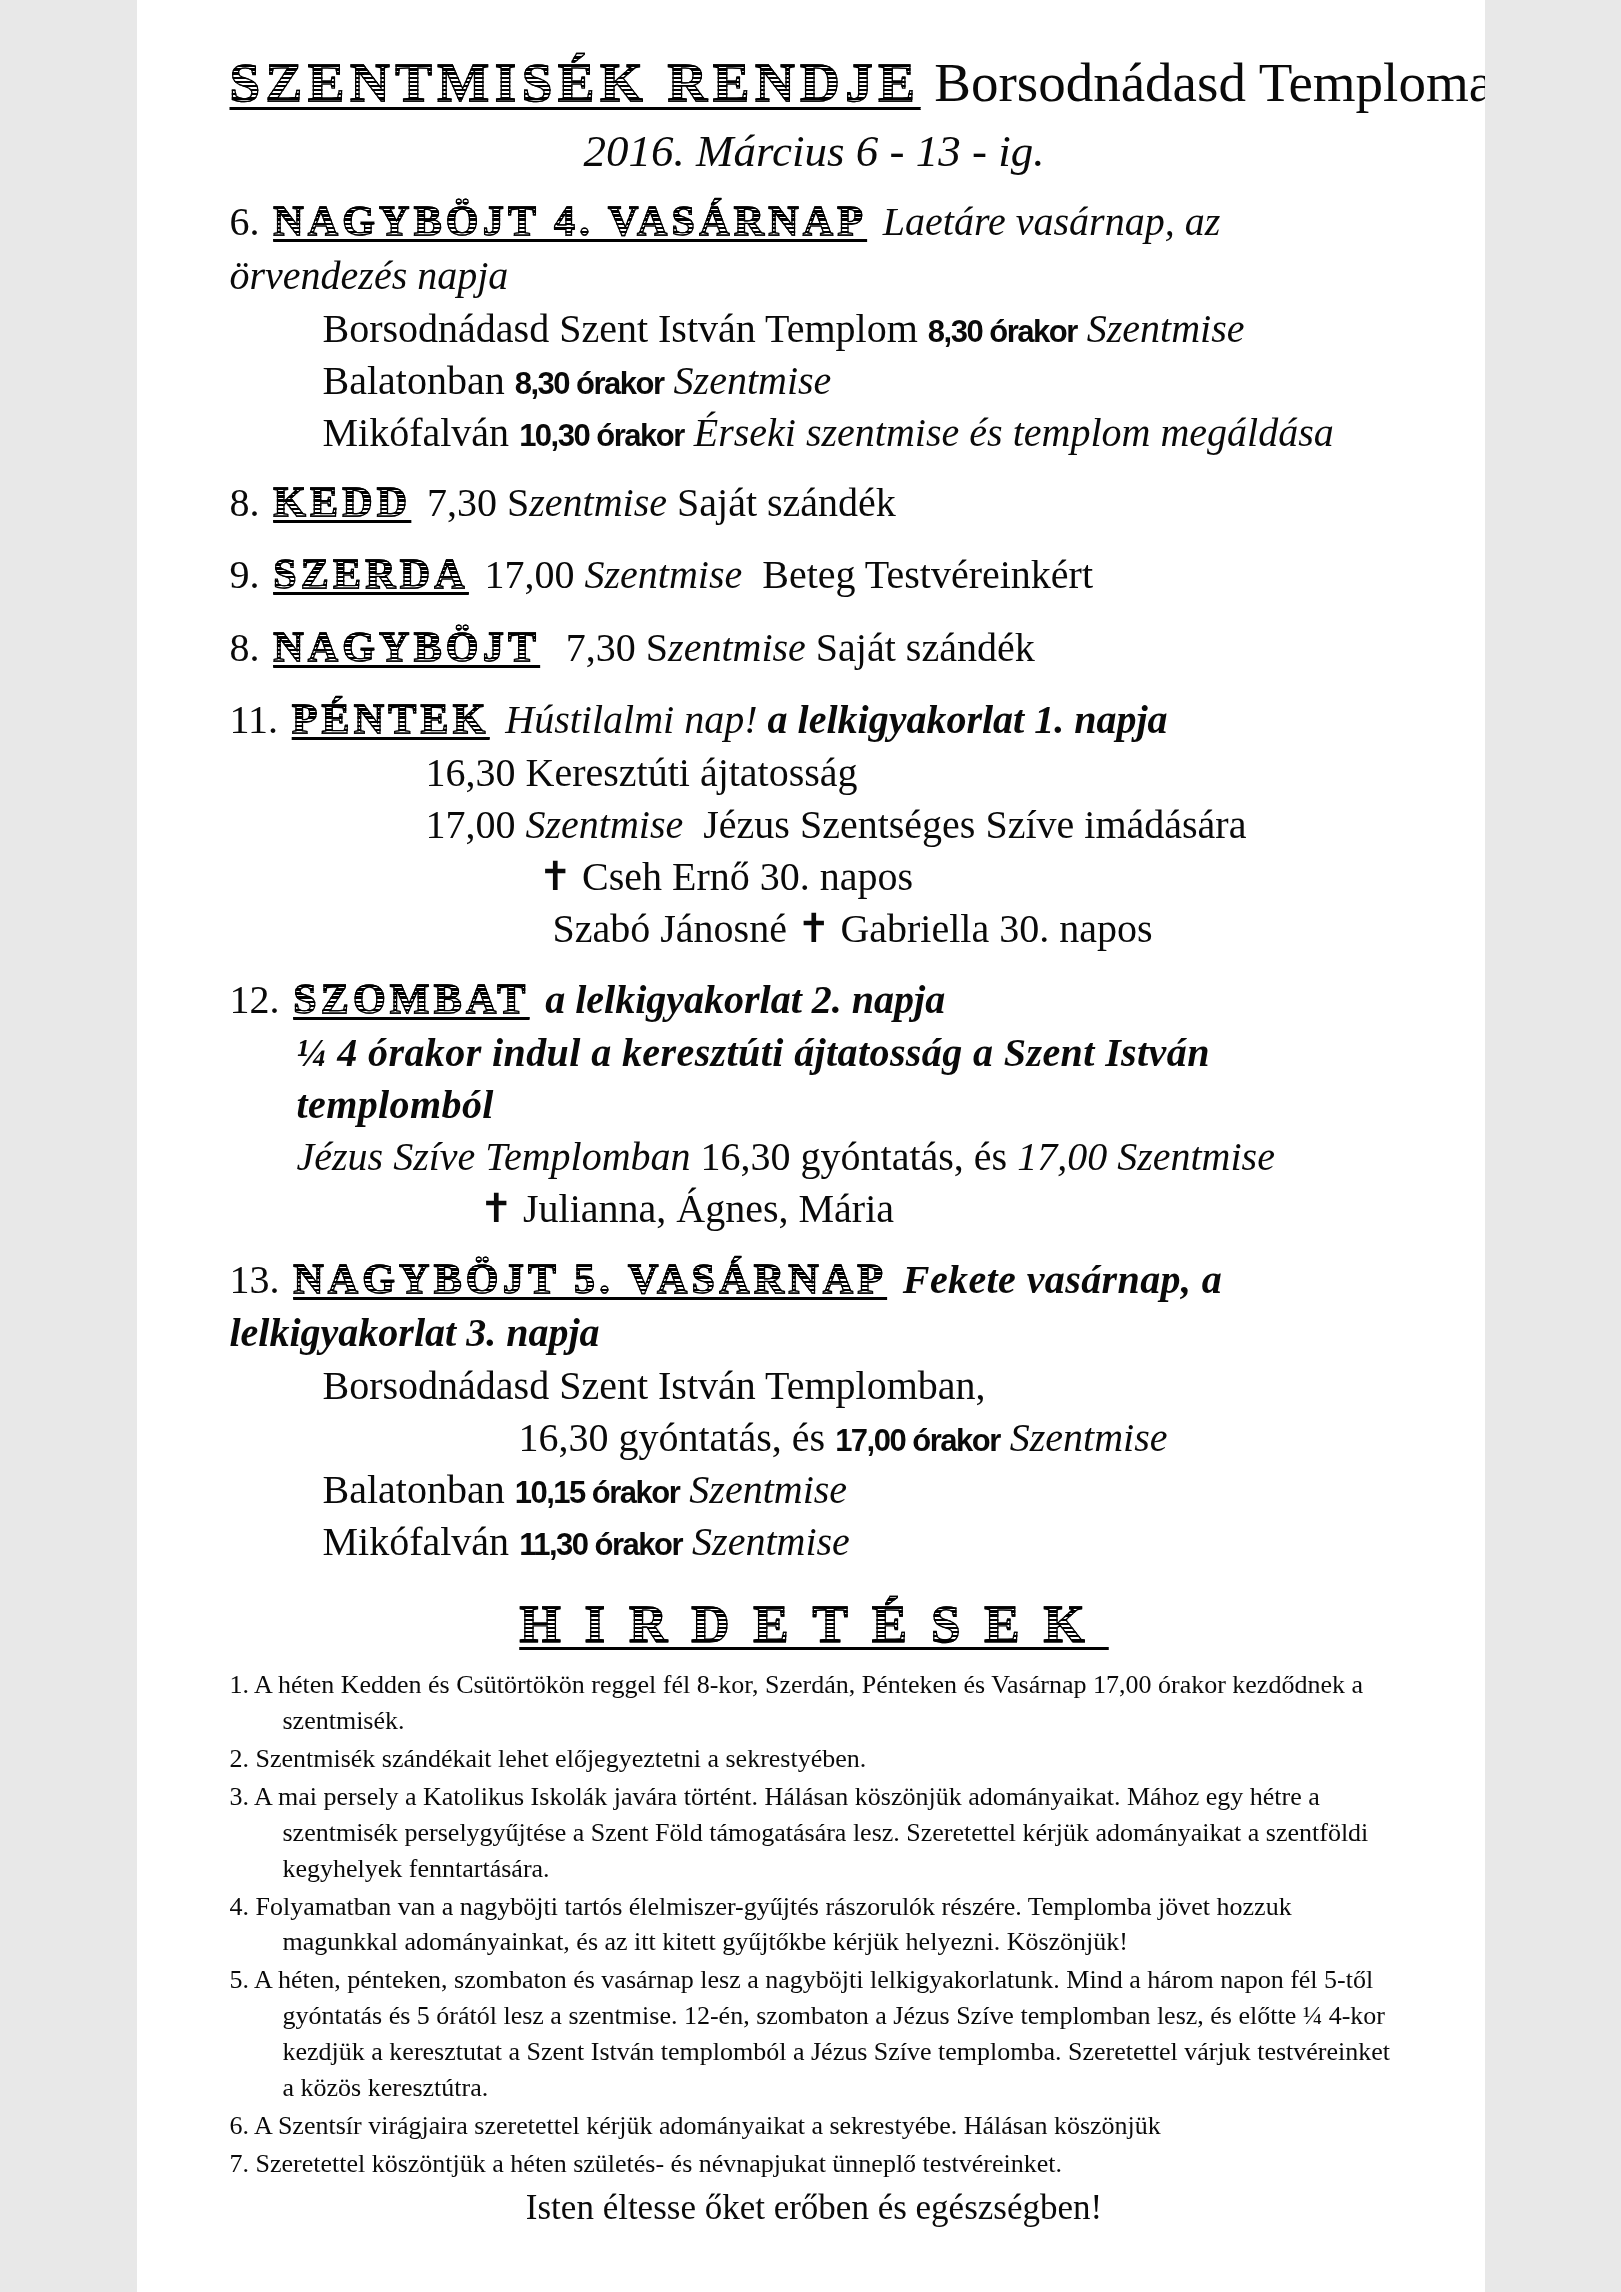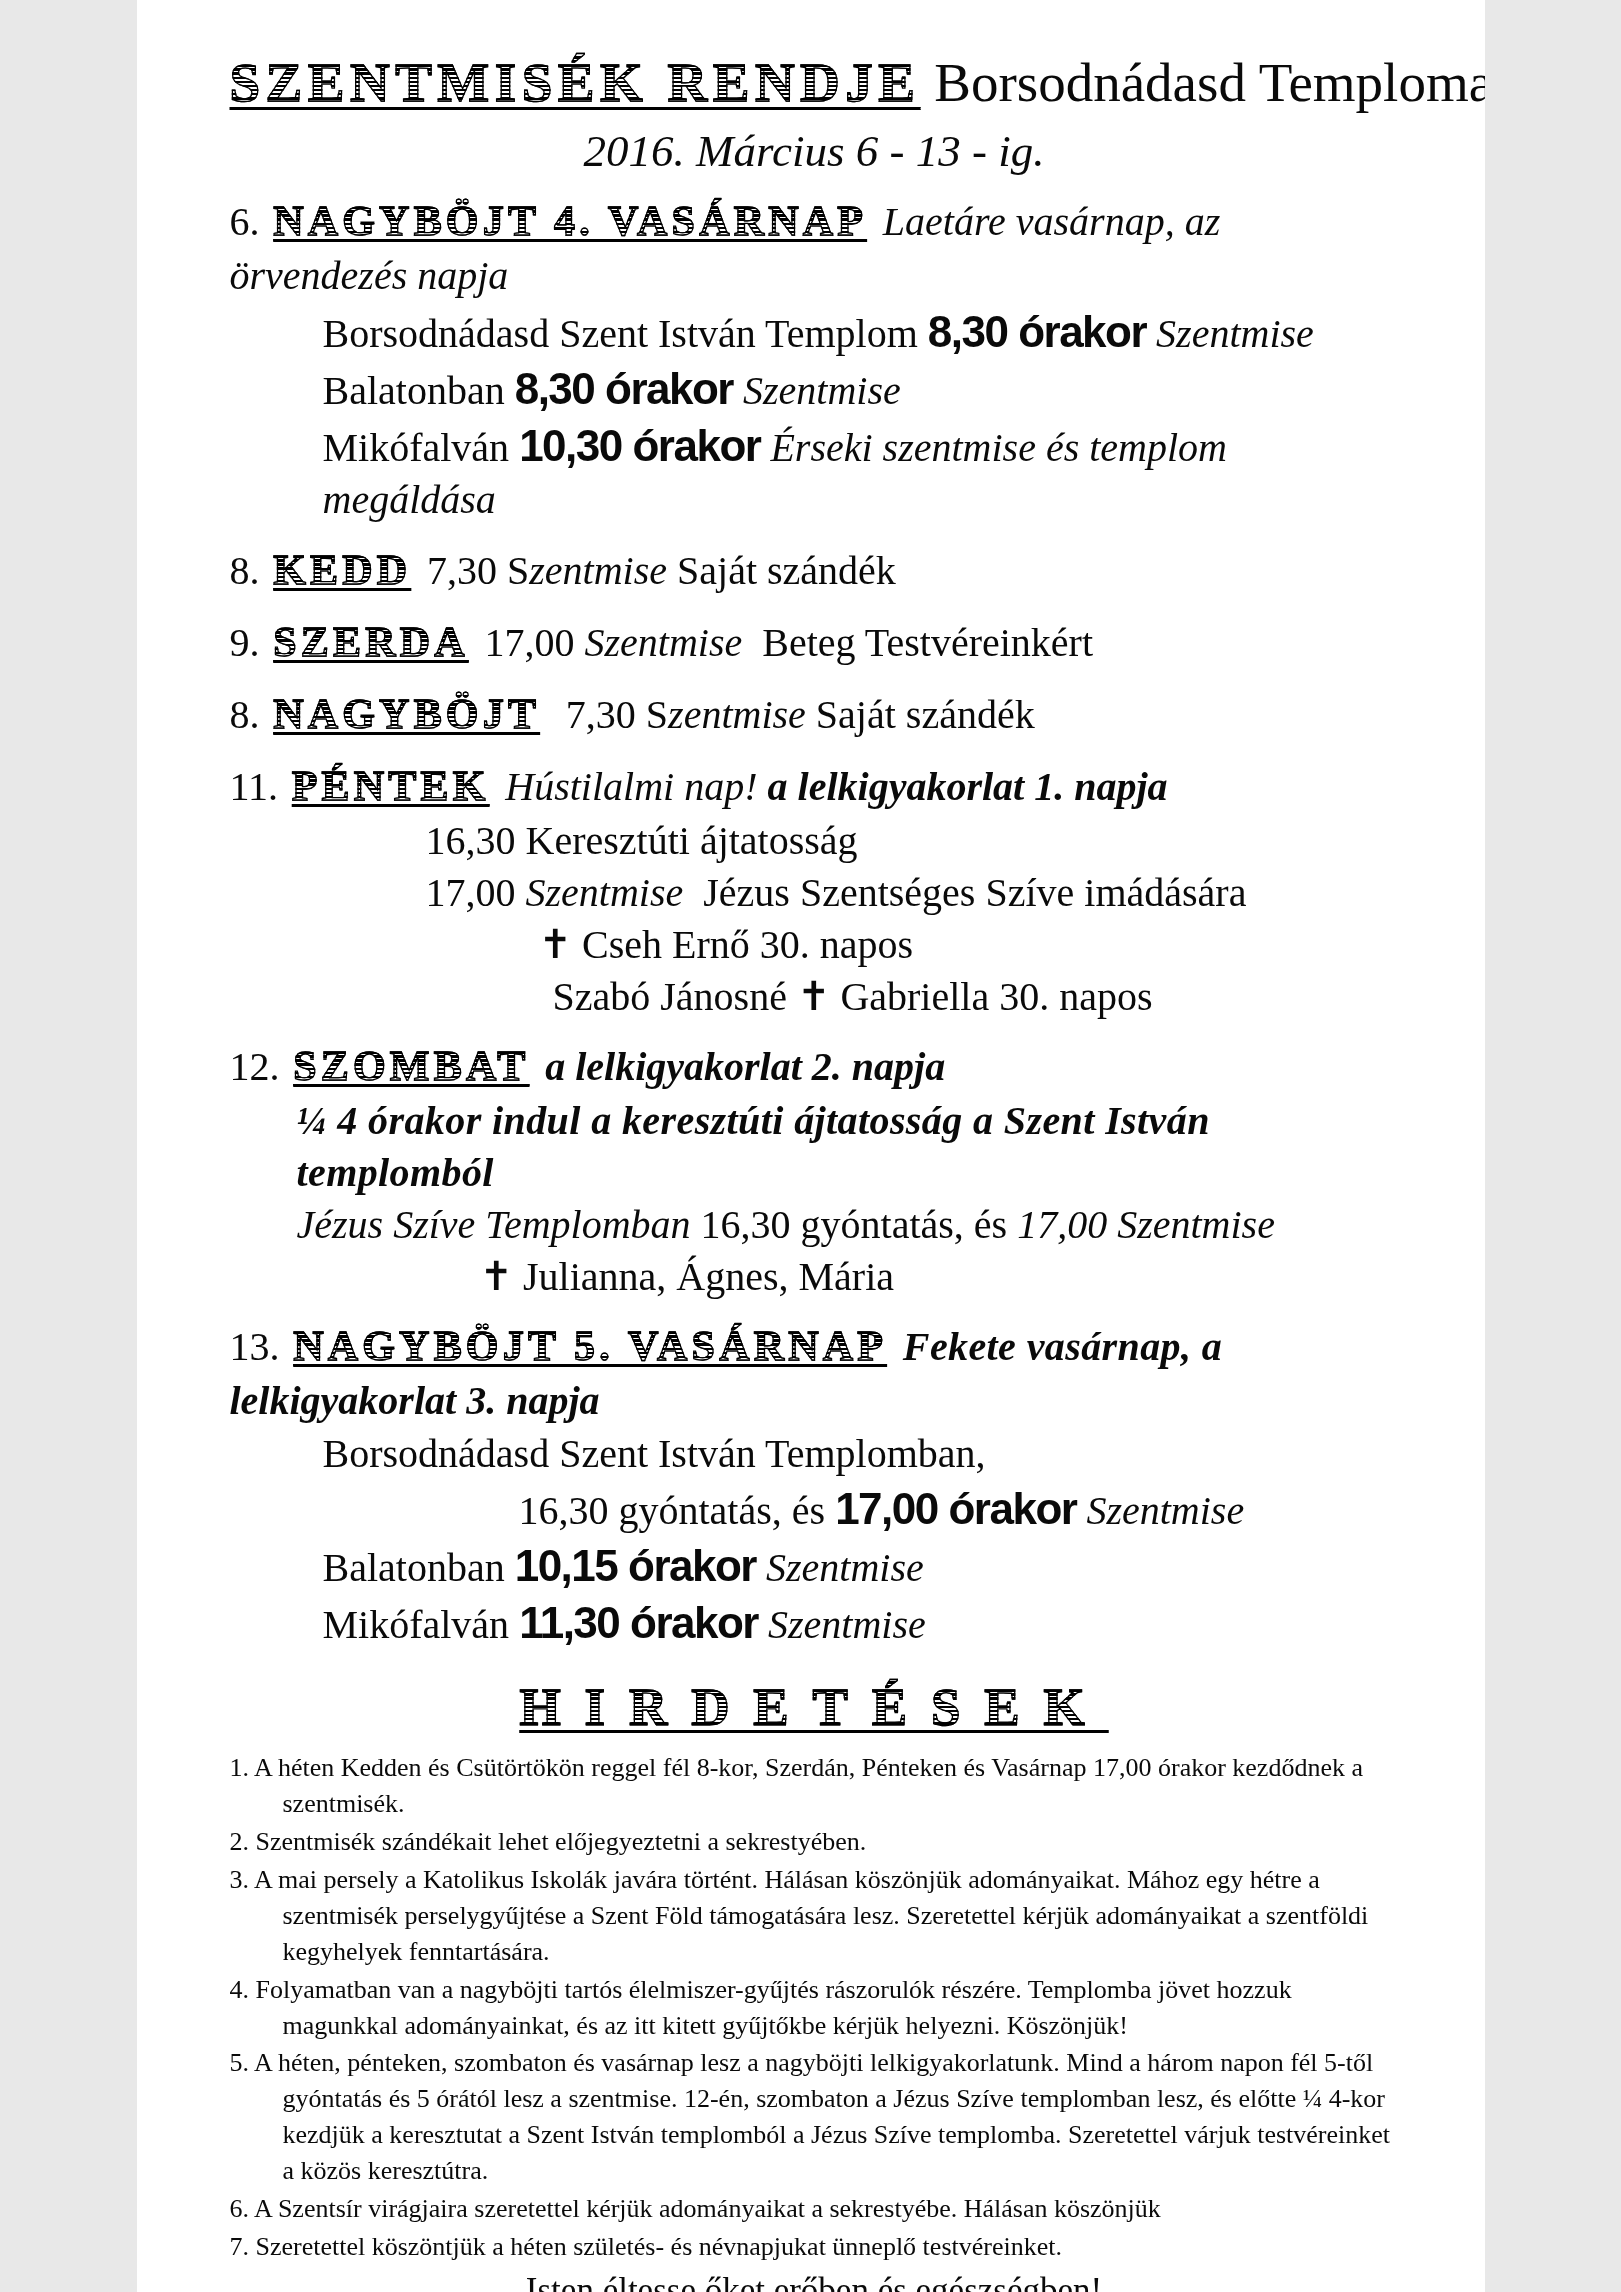--- a/index.html
+++ b/index.html
@@ -43,21 +43,21 @@
   .entry-head .day{font-size:42px;margin-right:15.7px;}
   .entry-lines{font-size:40px;}
   .sline{line-height:1.3;}
   .seg{white-space:pre-wrap;}
   .seg.rm{}
   .seg.it{font-style:italic;}
   .seg.bi{font-style:italic;font-weight:700;}
   .seg.script{font-style:italic;font-weight:700;letter-spacing:.01em;}
   .seg.time{
     font-family:"Liberation Sans", sans-serif;
-    font-weight:700;font-size:44px;letter-spacing:-1.5px;
+    font-weight:700;font-size:31px;letter-spacing:-1.5px;
   }
   .ind-loc{padding-left:93px;}
   .ind-sub{padding-left:196px;}
   .ind-cross{padding-left:309px;}
   .ind-cross2{padding-left:323px;}
   .ind-script{padding-left:67px;}
   .ind-jul{padding-left:250px;}
   .ind-deep{padding-left:289px;}
   
   .ann-heading{

